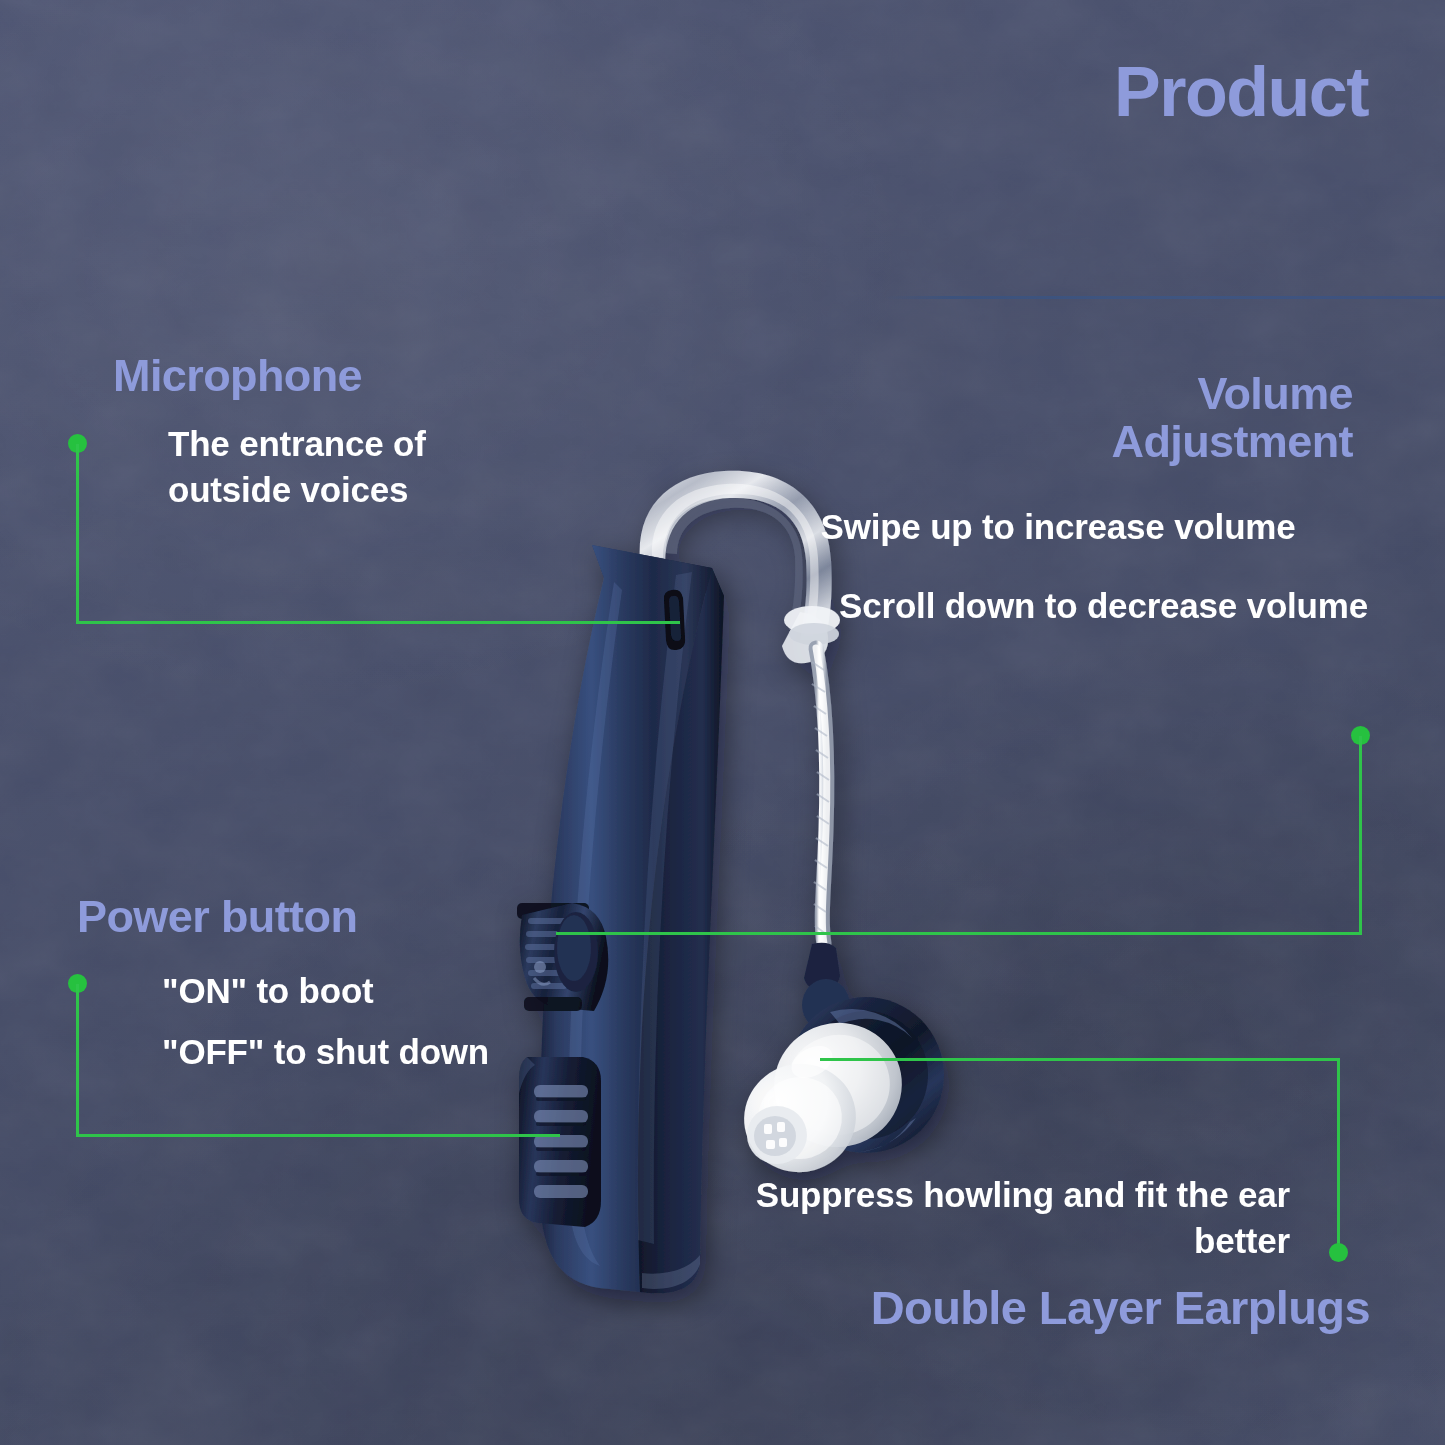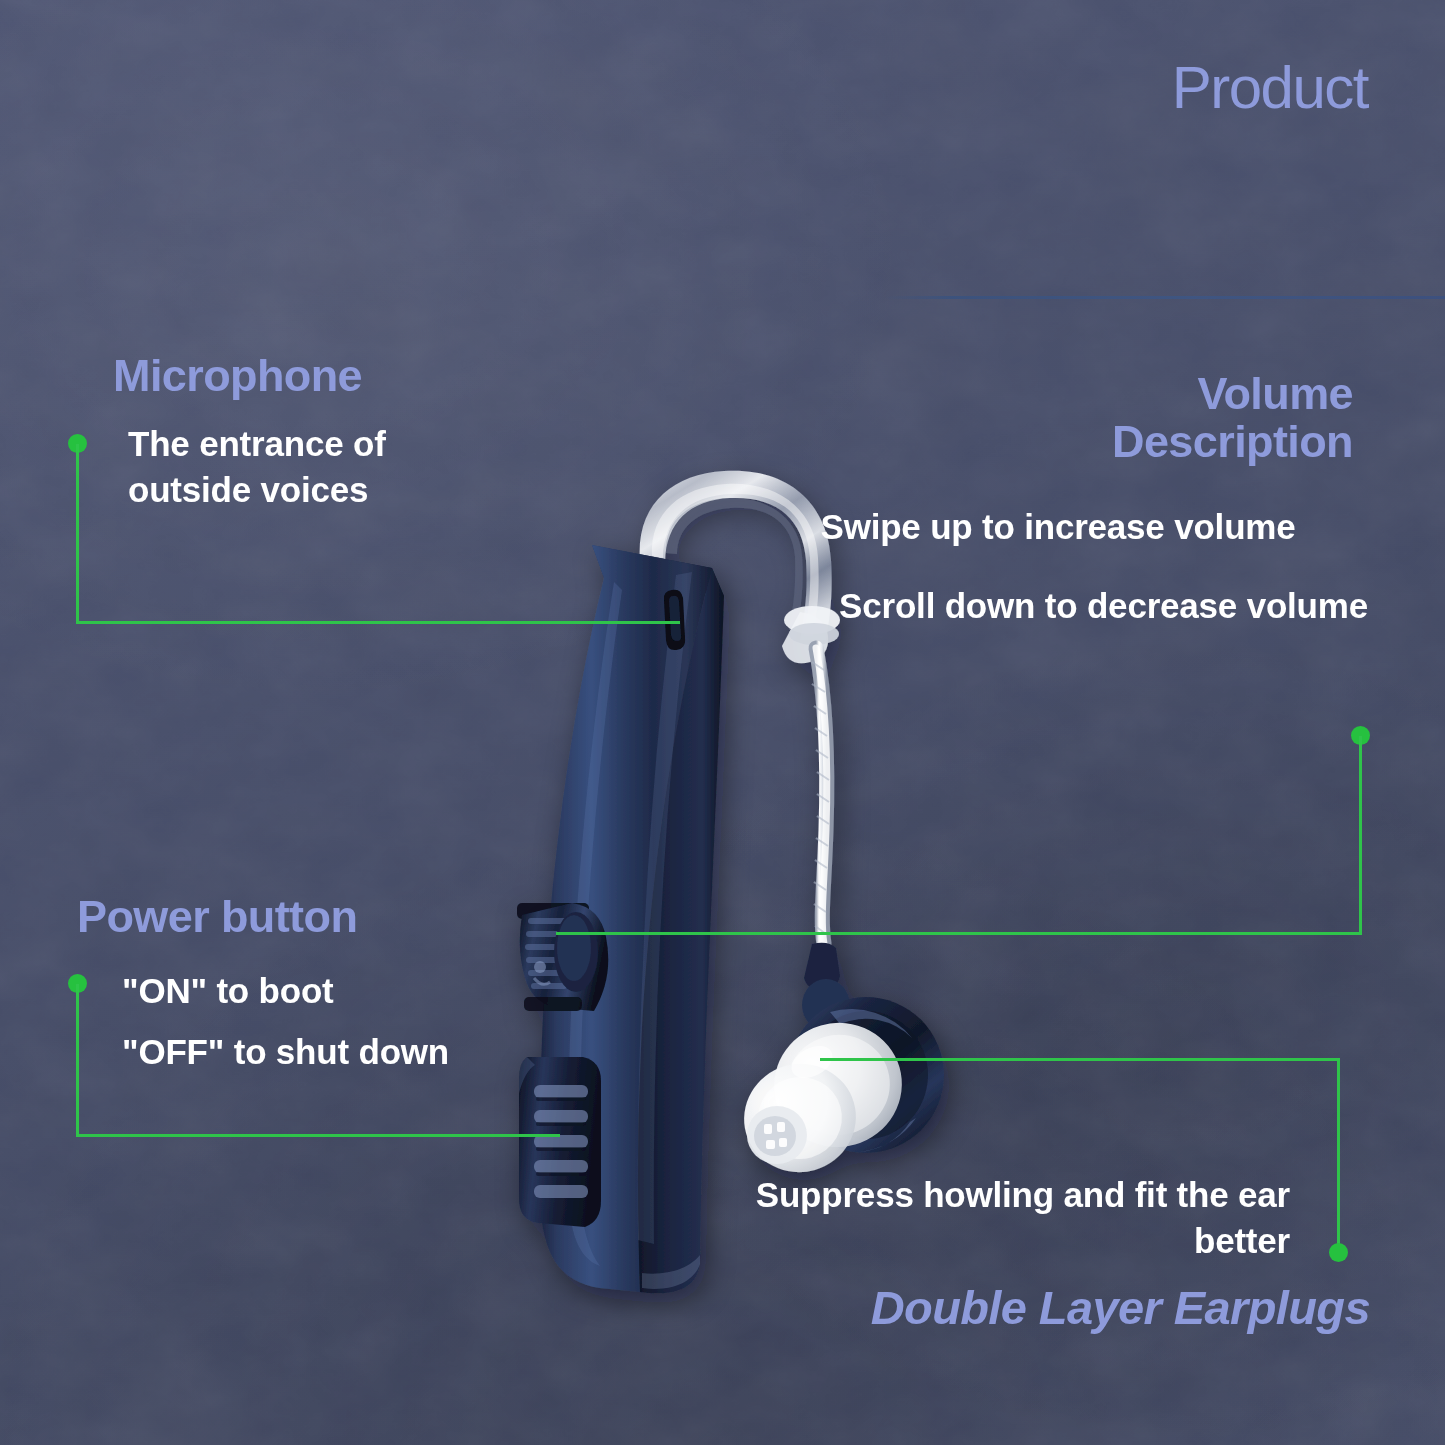--- a/index.html
+++ b/index.html
@@ -18,47 +18,47 @@
       radial-gradient(ellipse 55% 40% at 82% 72%, rgba(0,0,0,0.10), rgba(0,0,0,0) 72%),
       radial-gradient(ellipse 70% 60% at 50% 100%, rgba(0,0,0,0.13), rgba(0,0,0,0) 75%),
       linear-gradient(160deg,#4d5472 0%,#474e6a 40%,#424963 70%,#464d68 100%);
   }
   #bgtex { position:absolute; inset:0; opacity:.5; }
 
   
   #title {
     position:absolute; right:77px; top:58px;
     width:820px; text-align:right;
-    color:#8e9bdb; font-weight:normal;
-    font-size:60px; line-height:0.99;
+    color:#8e9bdb; font-weight:bold;
+    font-size:70px; line-height:0.99;
     letter-spacing:-1.5px;
   }
   #divider {
     position:absolute; left:885px; top:296px; right:0; height:3px;
     background:linear-gradient(90deg, rgba(52,74,126,0) 0%, #39527f 12%, #3d5685 55%, #3a5081 100%);
     opacity:.85;
   }
 
   
   .hd { position:absolute; color:#8e9bdb; font-weight:bold; font-size:45px; line-height:1.06; letter-spacing:-.6px; }
-  .bd { position:absolute; color:#ffffff; font-weight:bold; font-size:35px; line-height:1.30; letter-spacing:-.2px; }
+  .bd { position:absolute; color:#ffffff; font-weight:bold; font-size:35px; line-height:1.30; letter-spacing:-.2px;margin-left:40px; }
 
   #mic-hd   { left:77px;  top:352px;margin-left:36px; }
   #mic-bd   { left:128px; top:421px; width:330px; text-align:left; }
 
   #vol-hd   { right:92px; top:370px; width:560px; text-align:right; }
   #vol-bd1  { right:77px; top:504px; width:620px; text-align:center; }
   #vol-bd2  { right:77px; top:583px; width:620px; text-align:right; }
 
   #pow-hd   { left:77px;  top:893px;text-align:right; }
   #pow-bd1  { left:122px; top:968px; width:420px; }
   #pow-bd2  { left:122px; top:1029px;width:420px; }
 
   #ear-bd   { right:155px; top:1172px; width:620px; text-align:right; }
-  #ear-hd   { right:75px;  top:1283px; width:700px; text-align:right; font-size:47px;font-style:italic; }
+  #ear-hd   { right:75px;  top:1283px; width:700px; text-align:right; font-size:47px; }
 
   
   .gl { position:absolute; background:#2fc44a; }
   .gv { width:3px; }
   .gh { height:3px; }
   .gdot { position:absolute; width:19px; height:19px; border-radius:50%; background:#26c13f; }
 
   
   #product { position:absolute; left:0; top:0; width:1445px; height:1445px; pointer-events:none; }
 </style>
@@ -271,21 +271,21 @@
 <div id="divider"></div>
 
 <div class="hd" id="mic-hd">Microphone</div>
 <div class="bd" id="mic-bd">The entrance of outside voices</div>
 <div class="gdot" style="left:68px; top:434px;"></div>
 <div class="gl gv" style="left:76px; top:444px; height:180px;"></div>
 <div class="gl gh" style="left:76px; top:621px; width:604px;"></div>
 
 <div class="hd" id="vol-hd">
   <div>Volume</div>
-  <div>Description</div>
+  <div>Adjustment</div>
 </div>
 <div class="bd" id="vol-bd1">Swipe up to increase volume</div>
 <div class="bd" id="vol-bd2">Scroll down to decrease volume</div>
 <div class="gdot" style="left:1351px; top:726px;"></div>
 <div class="gl gv" style="left:1359px; top:736px; height:198px;"></div>
 <div class="gl gh" style="left:556px; top:932px; width:806px;"></div>
 
 <div class="hd" id="pow-hd">Power button</div>
 <div class="bd" id="pow-bd1">"ON" to boot</div>
 <div class="bd" id="pow-bd2">"OFF" to shut down</div>

